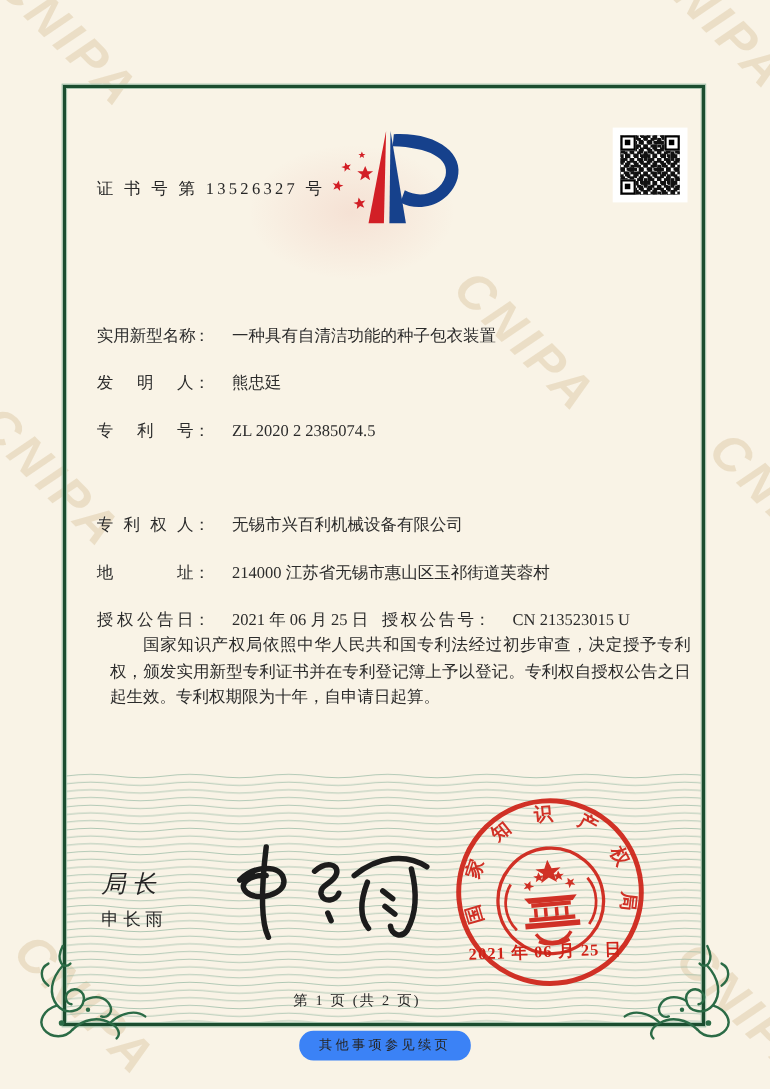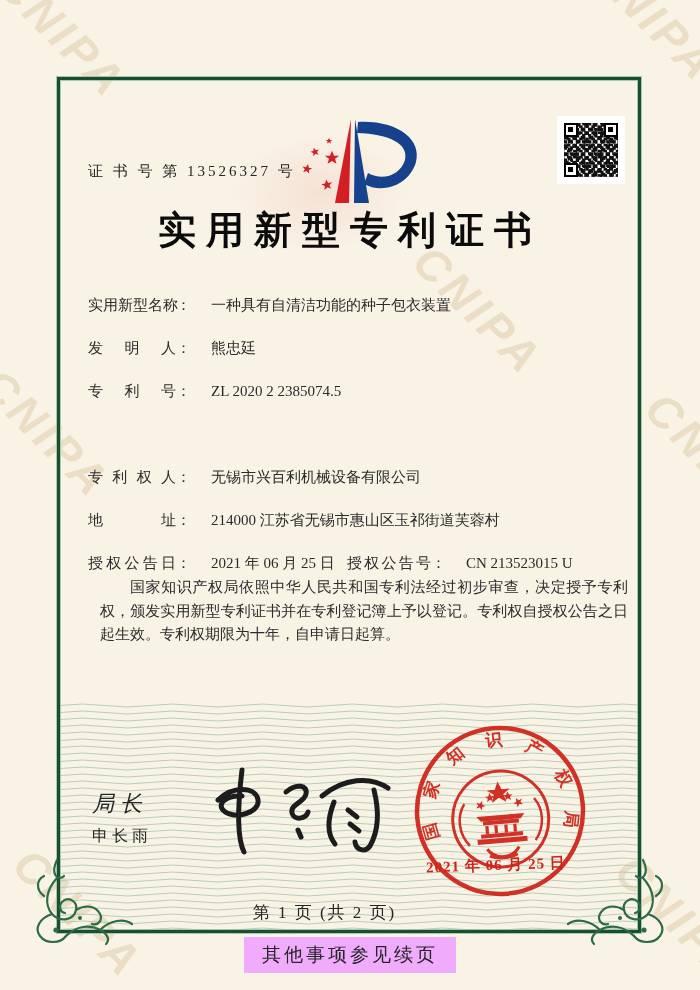--- a/index.html
+++ b/index.html
@@ -45,23 +45,23 @@
   
   .sig-title{position:absolute;left:92px;top:789px;font-size:22px;letter-spacing:6px;font-style:italic;}
   .sig-name{position:absolute;left:92px;top:826px;font-size:16px;letter-spacing:4px;text-align:right;}
   .signature{position:absolute;left:198px;top:758px;}
   
   .seal{position:absolute;left:408px;top:719px;opacity:0.93;transform:rotate(-5deg);}
   .seal-date{position:absolute;left:426px;top:856px;font-size:15px;font-weight:bold;
       color:#ce2318;letter-spacing:1px;transform:rotate(-2deg);white-space:nowrap;}
   
   .pageinfo{position:absolute;left:57px;top:901px;width:535px;text-align:center;
-      font-size:17px;letter-spacing:2px;}
+      font-size:13px;letter-spacing:2px;}
   .cont{position:absolute;left:0;top:937px;width:100%;text-align:center;}
-  .cont span{display:inline-block;background:#f0abfc;padding:5px 18px;font-size:19px;letter-spacing:3px;}
+  .cont span{display:inline-block;background:#3b82f6;padding:5px 18px;font-size:12px;letter-spacing:3px;border-radius:13px;}
 </style>
 </head>
 <body>
 
 <div class="page">
 
   <span class="wm" style="left:-18px;top:6px;">CNIPA</span>
   <span class="wm" style="left:572px;top:-10px;">CNIPA</span>
   <span class="wm" style="left:398px;top:283px;">CNIPA</span>
   <span class="wm" style="left:630px;top:430px;">CNIPA</span>
@@ -116,21 +116,20 @@
   </svg>
 
   <div class="qr">
     <div class="qr-inner">
       <div class="qf tl"></div>
       <div class="qf tr"></div>
       <div class="qf bl"></div>
     </div>
   </div>
 
-  <div class="title">实用新型专利证书</div>
 
   <div class="row" style="top:296px;">
     <span class="flabel">实用新型名称</span><span>：</span><span class="fvalue">一种具有自清洁功能的种子包衣装置</span>
   </div>
   <div class="row" style="top:339px;">
     <span class="flabel">发明人</span><span>：</span><span class="fvalue">熊忠廷</span>
   </div>
   <div class="row" style="top:382px;">
     <span class="flabel">专利号</span><span>：</span><span class="fvalue">ZL 2020 2 2385074.5</span>
   </div>

